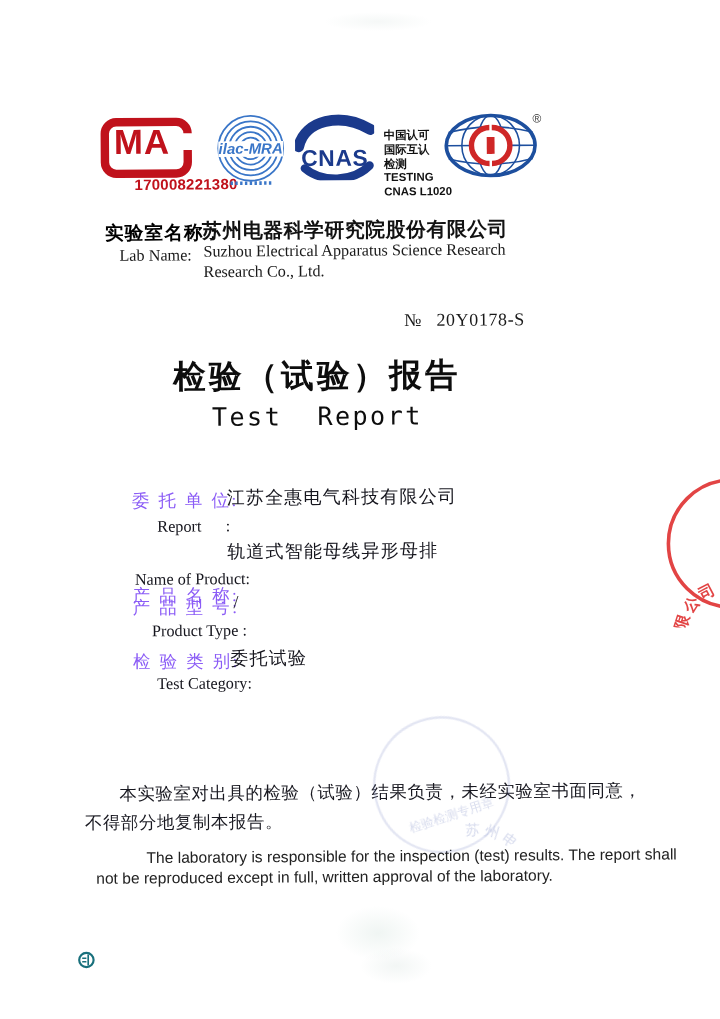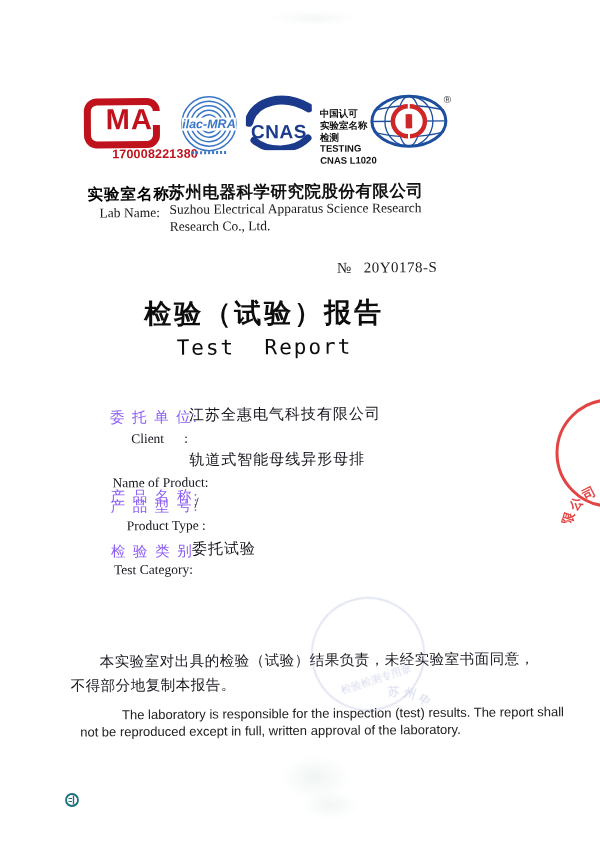--- a/index.html
+++ b/index.html
@@ -10,21 +10,21 @@
   .content{position:absolute;inset:0;transform:rotate(-0.4deg);}
   .abs{position:absolute;}
 
   
   .cma-frame{
     position:absolute;left:86px;top:97px;width:62px;height:36px;
     border:7px solid #c0121c;border-radius:13px;
   }
   .cma-gap{position:absolute;right:-8px;top:6px;width:9px;height:14px;background:#fff;}
   .cma-ma{
-    position:absolute;left:4px;top:-2px;width:58px;text-align:right;
+    position:absolute;left:4px;top:-2px;width:58px;text-align:left;
     font-family:"Liberation Sans",sans-serif;font-weight:bold;
     font-size:29px;color:#c0121c;letter-spacing:1px;
   }
   .cma-number{
     position:absolute;left:82px;top:146px;width:84px;text-align:center;
     font-family:"Liberation Sans",sans-serif;font-weight:bold;
     font-size:12.5px;color:#c0121c;letter-spacing:0.2px;margin-left:32px;
   }
   .accred-block{
     position:absolute;left:322px;top:108px;width:60px;
@@ -107,21 +107,21 @@
       </svg>
 
       <svg class="abs" style="left:248px;top:95px;" width="66" height="55" viewBox="0 0 66 55">
         <path d="M3 27 C 8 5, 38 -2, 63 13" stroke="#1b3a8c" stroke-width="9" fill="none" stroke-linecap="round"></path>
         <text x="33" y="43" text-anchor="middle" font-size="19" font-weight="bold" fill="#1b3a8c" font-family="Liberation Sans, sans-serif" letter-spacing="0.5">CNAS</text>
         <path d="M8 45 C 22 57, 48 57, 62 43" stroke="#1b3a8c" stroke-width="7" fill="none" stroke-linecap="round"></path>
       </svg>
 
       <div class="accred-block">
         <div>中国认可</div>
-        <div>实验室名称</div>
+        <div>国际互认</div>
         <div>检测</div>
         <div>TESTING</div>
         <div>CNAS L1020</div>
       </div>
 
       <svg class="abs" style="left:371px;top:94px;" width="82" height="55" viewBox="0 0 82 55">
         <ellipse cx="40" cy="28" rx="37" ry="25" fill="#ffffff" stroke="#1d4f9e" stroke-width="3"></ellipse>
         <g stroke="#1d4f9e" stroke-width="1.3" fill="none">
           <ellipse cx="40" cy="28" rx="24" ry="25"></ellipse>
           <ellipse cx="40" cy="28" rx="11" ry="25"></ellipse>
@@ -151,36 +151,36 @@
     <div class="report-no">
       <span>№</span><span>20Y0178-S</span>
     </div>
 
     <div class="title-zh">检验（试验）报告</div>
     <div class="title-en">Test  Report</div>
 
     <div>
       <div class="f-zh" style="left:110px;top:407px;">委 托 单 位: </div>
       <div class="f-val" style="left:189px;top:405px;">江苏全惠电气科技有限公司</div>
-      <div class="f-en" style="left:131px;top:430px;">Client      :</div>
+      <div class="f-en" style="left:131px;top:430px;">Report      :</div>
     </div>
     <div>
       <div class="f-zh" style="left:110px;top:452px;margin-top:34px;">产 品 名 称: </div>
       <div class="f-val" style="left:189px;top:450px;">轨道式智能母线异形母排</div>
       <div class="f-en" style="left:112px;top:474px;">Name of Product:</div>
     </div>
     <div>
       <div class="f-zh" style="left:110px;top:496px;">产 品 型 号: </div>
       <div class="f-val" style="left:194px;top:494px;">/</div>
       <div class="f-en" style="left:126px;top:517px;font-family:Liberation Serif, serif;">Product Type :</div>
     </div>
     <div>
       <div class="f-zh" style="left:110px;top:541px;">检 验 类 别: </div>
       <div class="f-val" style="left:191px;top:539px;">委托试验</div>
-      <div class="f-en" style="left:113px;top:561px;">Test Category:</div>
+      <div class="f-en" style="left:130px;top:561px;">Test Category:</div>
     </div>
 
     <div class="disc-zh" style="left:98px;top:651px;">本实验室对出具的检验（试验）结果负责，未经实验室书面同意，</div>
     <div class="disc-zh" style="left:69px;top:675px;">不得部分地复制本报告。</div>
     <div class="disc-en" style="left:120px;top:706px;">The laboratory is responsible for the inspection (test) results. The report shall</div>
     <div class="disc-en" style="left:78px;top:723px;">not be reproduced except in full, written approval of the laboratory.</div>
   </div>
 
   <svg class="red-seal" width="140" height="140" viewBox="0 0 140 140">
     <circle cx="70" cy="70" r="53" fill="none" stroke="#e03535" stroke-width="3"></circle>

